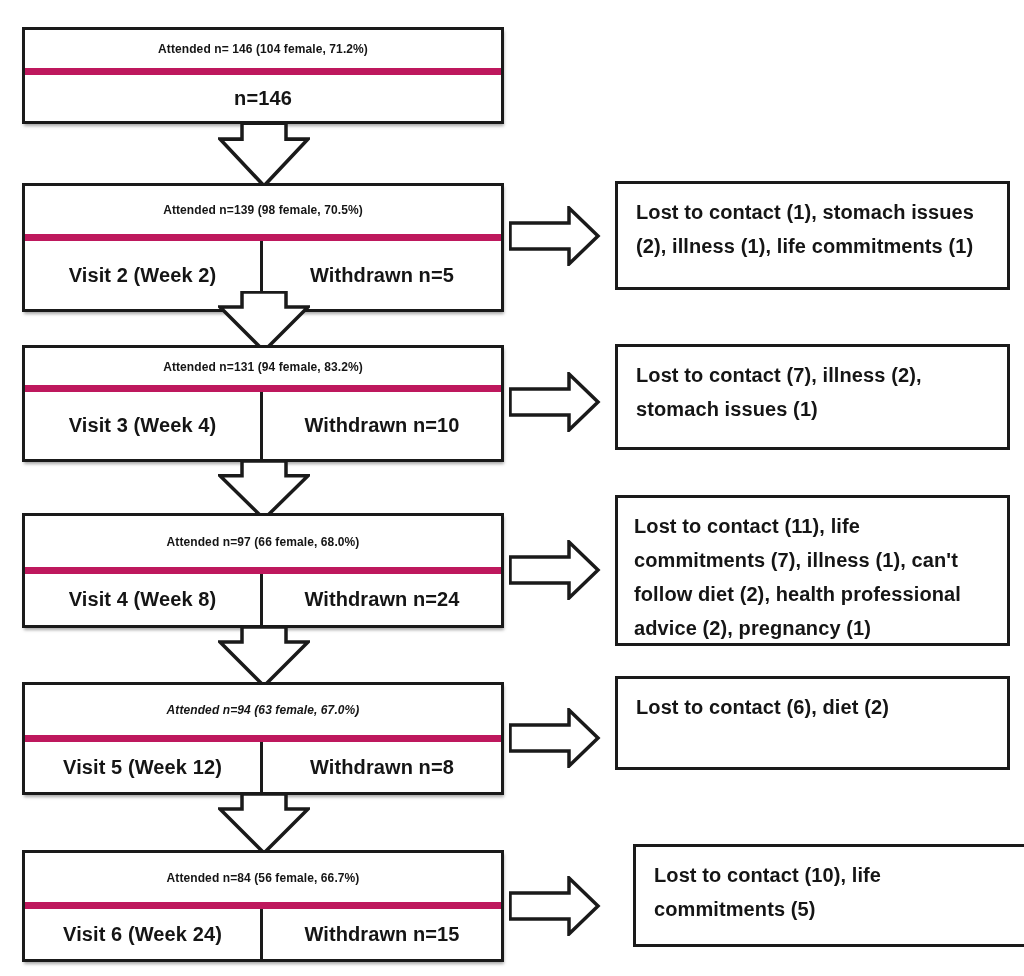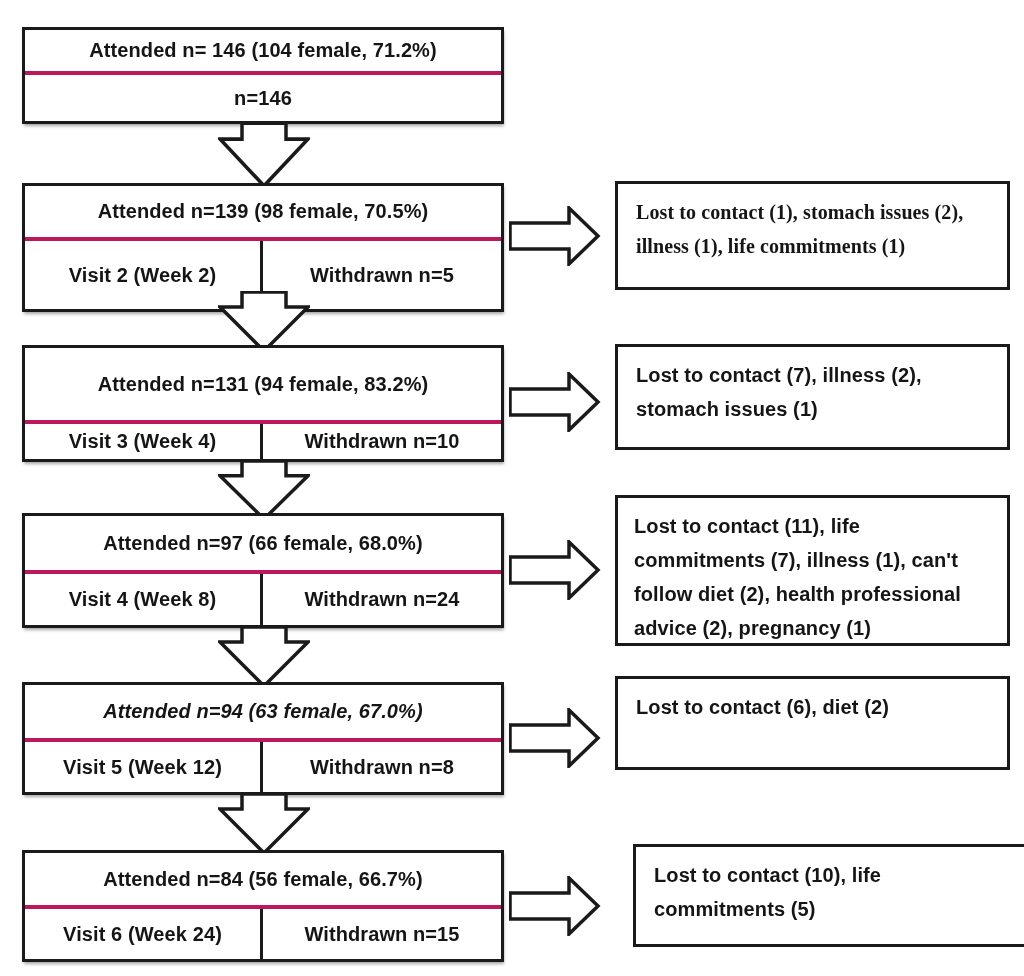--- a/index.html
+++ b/index.html
@@ -8,22 +8,22 @@
     font-family:"Liberation Sans","DejaVu Sans",sans-serif;color:#151515;
   }
   .main-box{
     position:absolute;left:22px;width:482px;
     border:3px solid #1a1a1a;background:#ffffff;box-sizing:border-box;
     display:flex;flex-direction:column;
     box-shadow:1px 3px 3px -1px rgba(0,0,0,0.35);
   }
   .attended-row{
     display:flex;align-items:center;justify-content:center;
-    border-bottom:4px solid #be185d;box-sizing:border-box;
-    font-weight:bold;font-size:20px;letter-spacing:0.1px;
+    border-bottom:7px solid #be185d;box-sizing:border-box;
+    font-weight:bold;font-size:12px;letter-spacing:0.1px;
   }
   .split-row{flex:1;display:flex;}
   .cell{
     display:flex;align-items:center;justify-content:center;
     font-weight:bold;font-size:20px;box-sizing:border-box;letter-spacing:0.1px;
   }
   .cell-left{width:238px;border-right:3px solid #1a1a1a;}
   .cell-right{flex:1;}
   .side-box{
     position:absolute;left:615px;width:395px;
@@ -57,30 +57,30 @@
     <div class="split-row">
       <div class="cell cell-left">Visit 2 (Week 2)</div>
       <div class="cell cell-right">Withdrawn n=5</div>
     </div>
   </div>
   <div class="arrow" style="left:509px;top:206px;width:92px;height:60px;">
     <svg viewBox="0 0 92 60" preserveAspectRatio="none">
       <polygon points="1,17 60,17 60,2 89,30 60,58 60,43 1,43" fill="#ffffff" stroke="#1a1a1a" stroke-width="3.5"></polygon>
     </svg>
   </div>
-  <div class="side-box" style="top:181px;height:109px;font-family:Liberation Serif, serif;">Lost to contact (1), stomach issues (2), illness (1), life commitments (1)</div>
+  <div class="side-box" style="top:181px;height:109px;">Lost to contact (1), stomach issues (2), illness (1), life commitments (1)</div>
 
   <div class="arrow" style="left:218px;top:291px;width:92px;height:62px;">
     <svg viewBox="0 0 92 62" preserveAspectRatio="none">
       <polygon points="24,1 24,16 2,16 46,60 90,16 68,16 68,1" fill="#ffffff" stroke="#1a1a1a" stroke-width="3.5"></polygon>
     </svg>
   </div>
 
   <div class="main-box" style="top:345px;height:117px;">
-    <div class="attended-row" style="height:76px;">Attended n=131 (94 female, 83.2%)</div>
+    <div class="attended-row" style="height:44px;">Attended n=131 (94 female, 83.2%)</div>
     <div class="split-row">
       <div class="cell cell-left">Visit 3 (Week 4)</div>
       <div class="cell cell-right">Withdrawn n=10</div>
     </div>
   </div>
   <div class="arrow" style="left:509px;top:372px;width:92px;height:60px;">
     <svg viewBox="0 0 92 60" preserveAspectRatio="none">
       <polygon points="1,17 60,17 60,2 89,30 60,58 60,43 1,43" fill="#ffffff" stroke="#1a1a1a" stroke-width="3.5"></polygon>
     </svg>
   </div>

